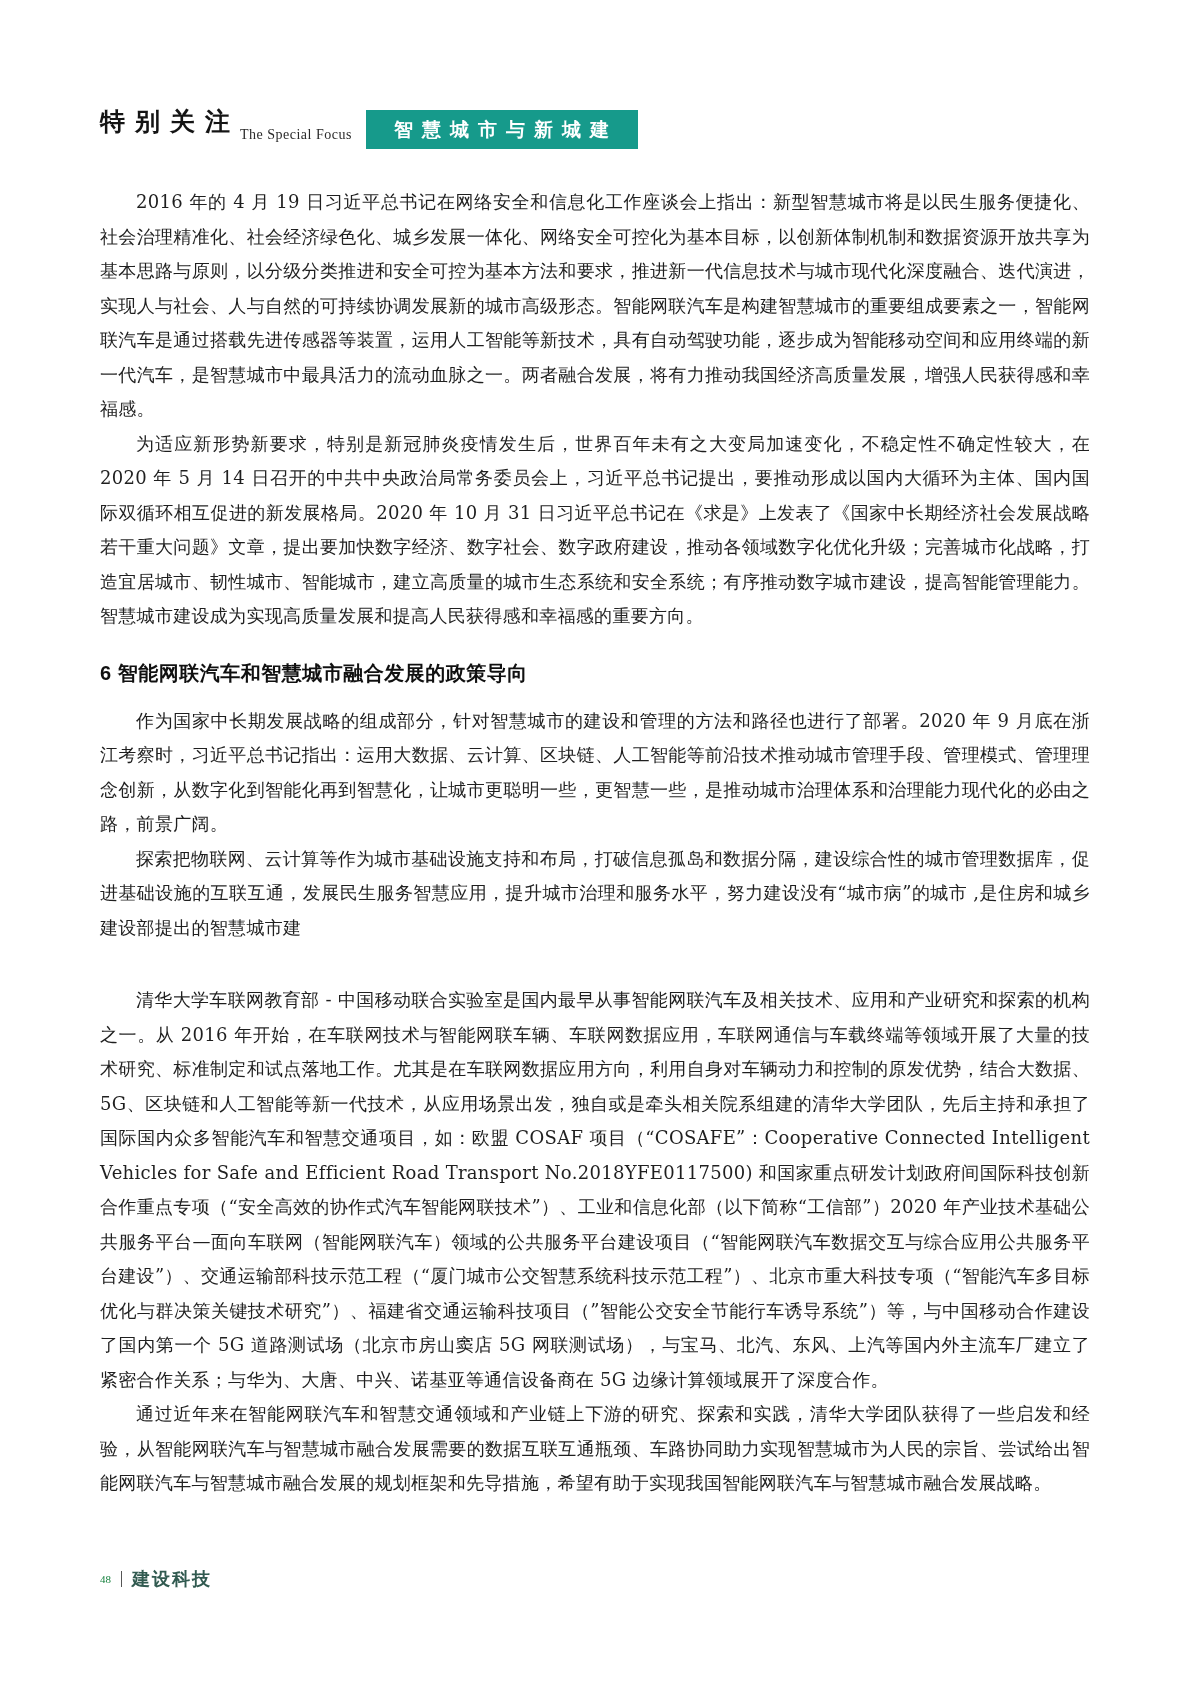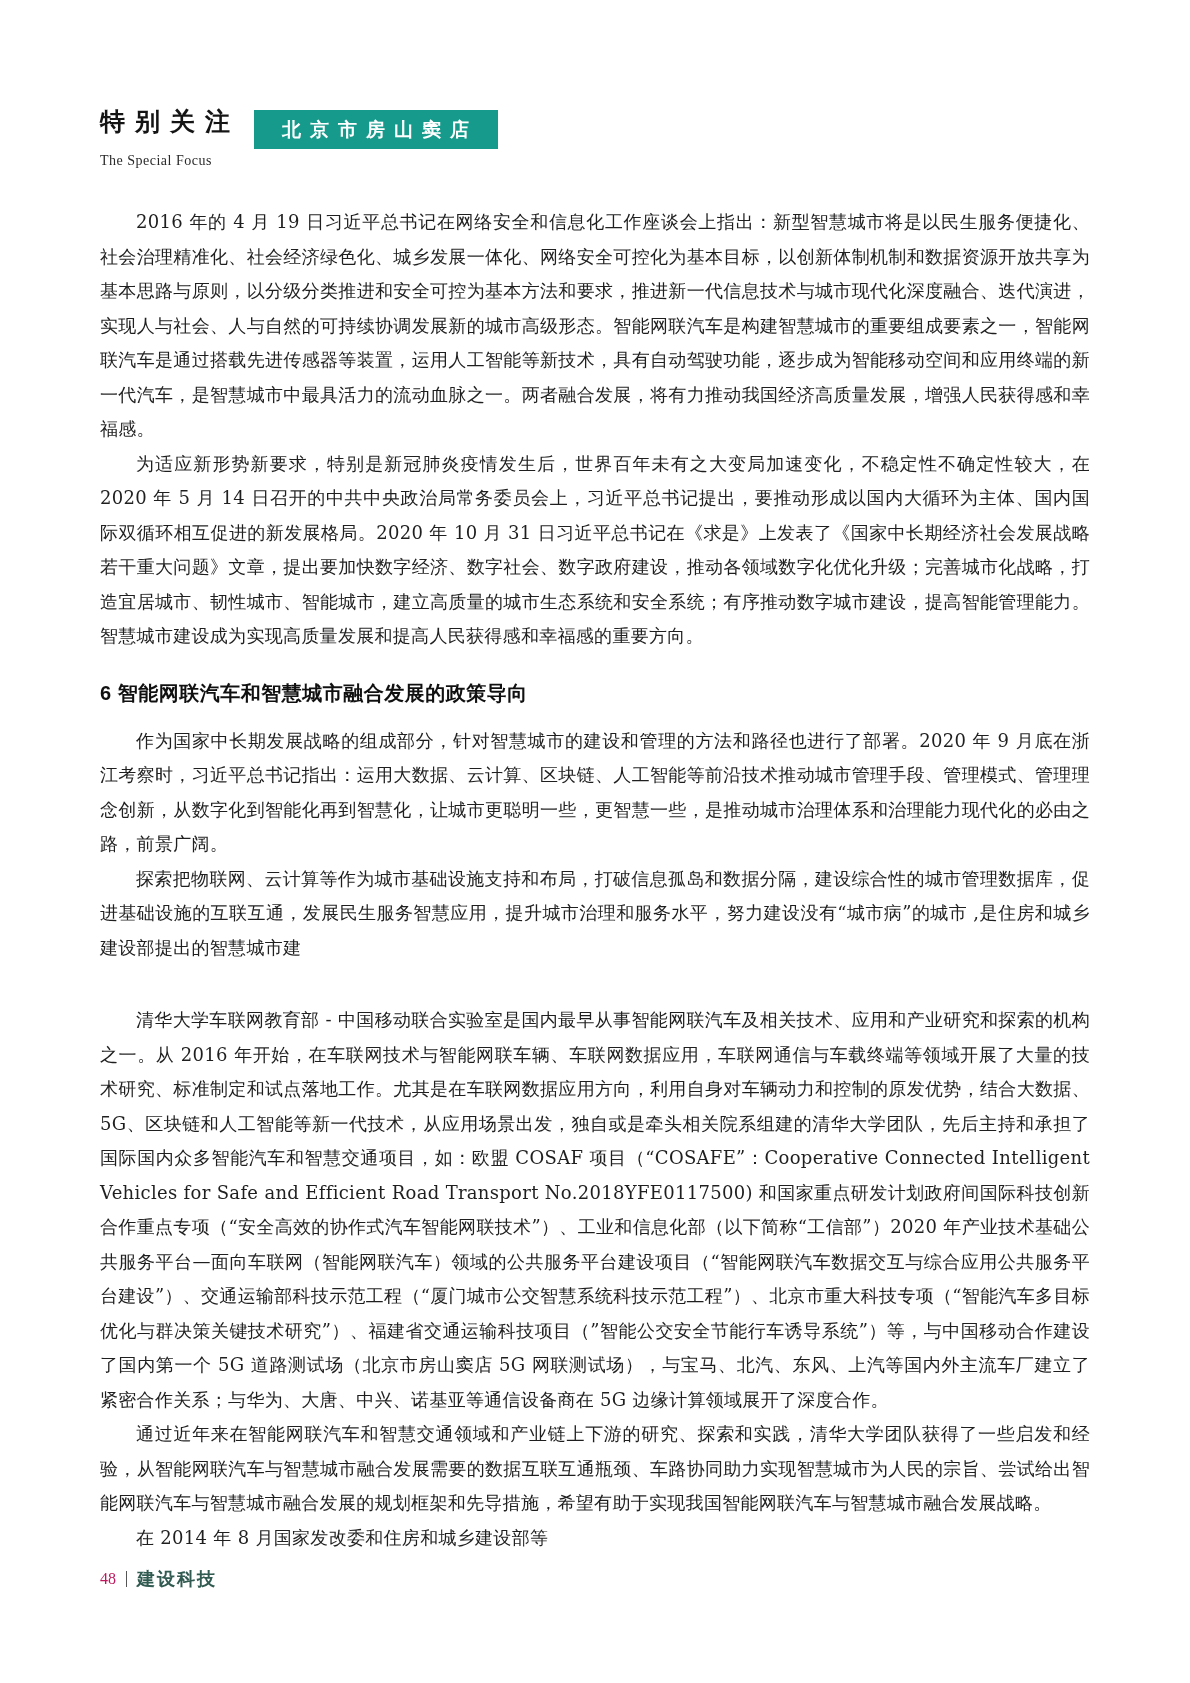--- a/index.html
+++ b/index.html
@@ -20,21 +20,21 @@
     padding: 108px 100px 0 100px;
   }
   
   .header {
     display: flex;
     align-items: flex-start;
     margin-bottom: 36px;
   }
   .header-left {
     display: flex;
-    flex-direction: column;
+    flex-direction: row;
   }
   .header-title {
     font-family: "Liberation Sans", sans-serif;
     font-weight: bold;
     font-size: 25px;
     letter-spacing: 10px;
     color: #141414;
     line-height: 26px;
     white-space: nowrap;
   }
@@ -91,22 +91,22 @@
   .footer {
     position: absolute;
     left: 100px;
     bottom: 92px;
     display: flex;
     align-items: center;
     gap: 10px;
   }
   .footer-page {
     font-family: "Liberation Serif", serif;
-    font-size: 16px;
-    color: #be185d;
+    font-size: 11px;
+    color: #15803d;
   }
   .footer-sep {
     width: 1px;
     height: 16px;
     background: #555;
   }
   .footer-journal {
     font-family: "Liberation Sans", sans-serif;
     font-weight: bold;
     font-size: 18px;
@@ -117,37 +117,36 @@
 </head>
 <body>
 
 <div class="page">
 
   <div class="header">
     <div class="header-left">
       <div class="header-title">特别关注</div>
       <div class="header-sub">The Special Focus</div>
     </div>
-    <div class="banner">北京市房山窦店</div>
+    <div class="banner">智慧城市与新城建</div>
   </div>
 
   <div class="columns">
 
     <div class="col">
       <p class="para">2016 年的 4 月 19 日习近平总书记在网络安全和信息化工作座谈会上指出：新型智慧城市将是以民生服务便捷化、社会治理精准化、社会经济绿色化、城乡发展一体化、网络安全可控化为基本目标，以创新体制机制和数据资源开放共享为基本思路与原则，以分级分类推进和安全可控为基本方法和要求，推进新一代信息技术与城市现代化深度融合、迭代演进，实现人与社会、人与自然的可持续协调发展新的城市高级形态。智能网联汽车是构建智慧城市的重要组成要素之一，智能网联汽车是通过搭载先进传感器等装置，运用人工智能等新技术，具有自动驾驶功能，逐步成为智能移动空间和应用终端的新一代汽车，是智慧城市中最具活力的流动血脉之一。两者融合发展，将有力推动我国经济高质量发展，增强人民获得感和幸福感。</p>
       <p class="para">为适应新形势新要求，特别是新冠肺炎疫情发生后，世界百年未有之大变局加速变化，不稳定性不确定性较大，在 2020 年 5 月 14 日召开的中共中央政治局常务委员会上，习近平总书记提出，要推动形成以国内大循环为主体、国内国际双循环相互促进的新发展格局。2020 年 10 月 31 日习近平总书记在《求是》上发表了《国家中长期经济社会发展战略若干重大问题》文章，提出要加快数字经济、数字社会、数字政府建设，推动各领域数字化优化升级；完善城市化战略，打造宜居城市、韧性城市、智能城市，建立高质量的城市生态系统和安全系统；有序推动数字城市建设，提高智能管理能力。智慧城市建设成为实现高质量发展和提高人民获得感和幸福感的重要方向。</p>
       <h2 class="section-heading">6 智能网联汽车和智慧城市融合发展的政策导向</h2>
       <p class="para">作为国家中长期发展战略的组成部分，针对智慧城市的建设和管理的方法和路径也进行了部署。2020 年 9 月底在浙江考察时，习近平总书记指出：运用大数据、云计算、区块链、人工智能等前沿技术推动城市管理手段、管理模式、管理理念创新，从数字化到智能化再到智慧化，让城市更聪明一些，更智慧一些，是推动城市治理体系和治理能力现代化的必由之路，前景广阔。</p>
       <p class="para">探索把物联网、云计算等作为城市基础设施支持和布局，打破信息孤岛和数据分隔，建设综合性的城市管理数据库，促进基础设施的互联互通，发展民生服务智慧应用，提升城市治理和服务水平，努力建设没有“城市病”的城市 ,是住房和城乡建设部提出的智慧城市建</p>
     </div>
 
     <div class="col">
       <p class="para">清华大学车联网教育部 - 中国移动联合实验室是国内最早从事智能网联汽车及相关技术、应用和产业研究和探索的机构之一。从 2016 年开始，在车联网技术与智能网联车辆、车联网数据应用，车联网通信与车载终端等领域开展了大量的技术研究、标准制定和试点落地工作。尤其是在车联网数据应用方向，利用自身对车辆动力和控制的原发优势，结合大数据、5G、区块链和人工智能等新一代技术，从应用场景出发，独自或是牵头相关院系组建的清华大学团队，先后主持和承担了国际国内众多智能汽车和智慧交通项目，如：欧盟 COSAF 项目（“COSAFE”：Cooperative Connected Intelligent Vehicles for Safe and Efficient Road Transport No.2018YFE0117500) 和国家重点研发计划政府间国际科技创新合作重点专项（“安全高效的协作式汽车智能网联技术”）、工业和信息化部（以下简称“工信部”）2020 年产业技术基础公共服务平台—面向车联网（智能网联汽车）领域的公共服务平台建设项目（“智能网联汽车数据交互与综合应用公共服务平台建设”）、交通运输部科技示范工程（“厦门城市公交智慧系统科技示范工程”）、北京市重大科技专项（“智能汽车多目标优化与群决策关键技术研究”）、福建省交通运输科技项目（”智能公交安全节能行车诱导系统”）等，与中国移动合作建设了国内第一个 5G 道路测试场（北京市房山窦店 5G 网联测试场），与宝马、北汽、东风、上汽等国内外主流车厂建立了紧密合作关系；与华为、大唐、中兴、诺基亚等通信设备商在 5G 边缘计算领域展开了深度合作。</p>
       <p class="para">通过近年来在智能网联汽车和智慧交通领域和产业链上下游的研究、探索和实践，清华大学团队获得了一些启发和经验，从智能网联汽车与智慧城市融合发展需要的数据互联互通瓶颈、车路协同助力实现智慧城市为人民的宗旨、尝试给出智能网联汽车与智慧城市融合发展的规划框架和先导措施，希望有助于实现我国智能网联汽车与智慧城市融合发展战略。</p>
-      <p class="para">在 2014 年 8 月国家发改委和住房和城乡建设部等</p>
     </div>
 
   </div>
 </div>
 
 <div class="footer">
   <span class="footer-page">48</span>
   <span class="footer-sep"></span>
   <span class="footer-journal">建设科技</span>
 </div>

